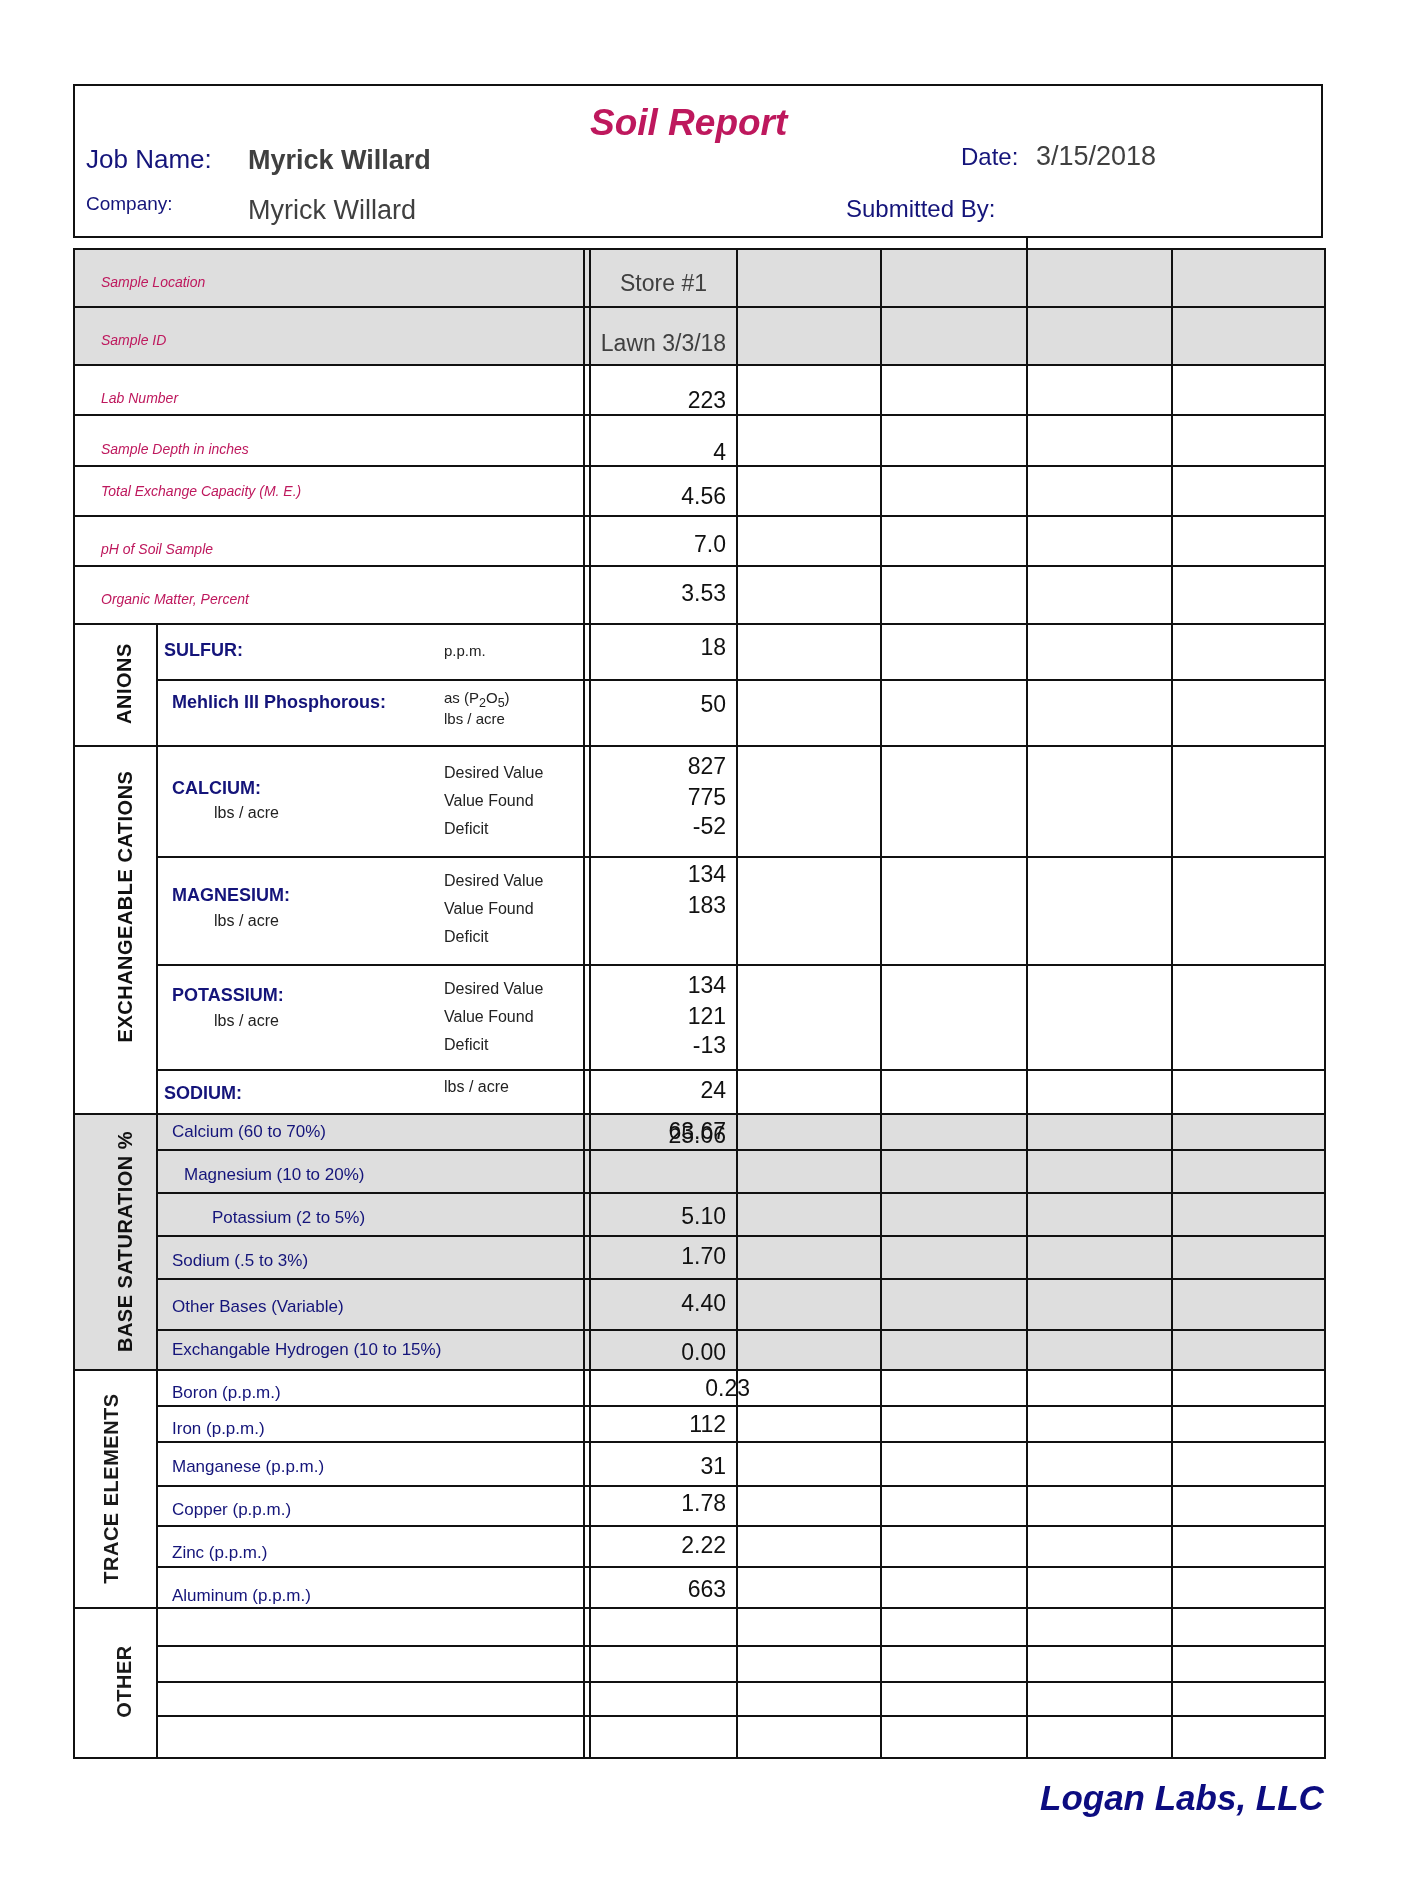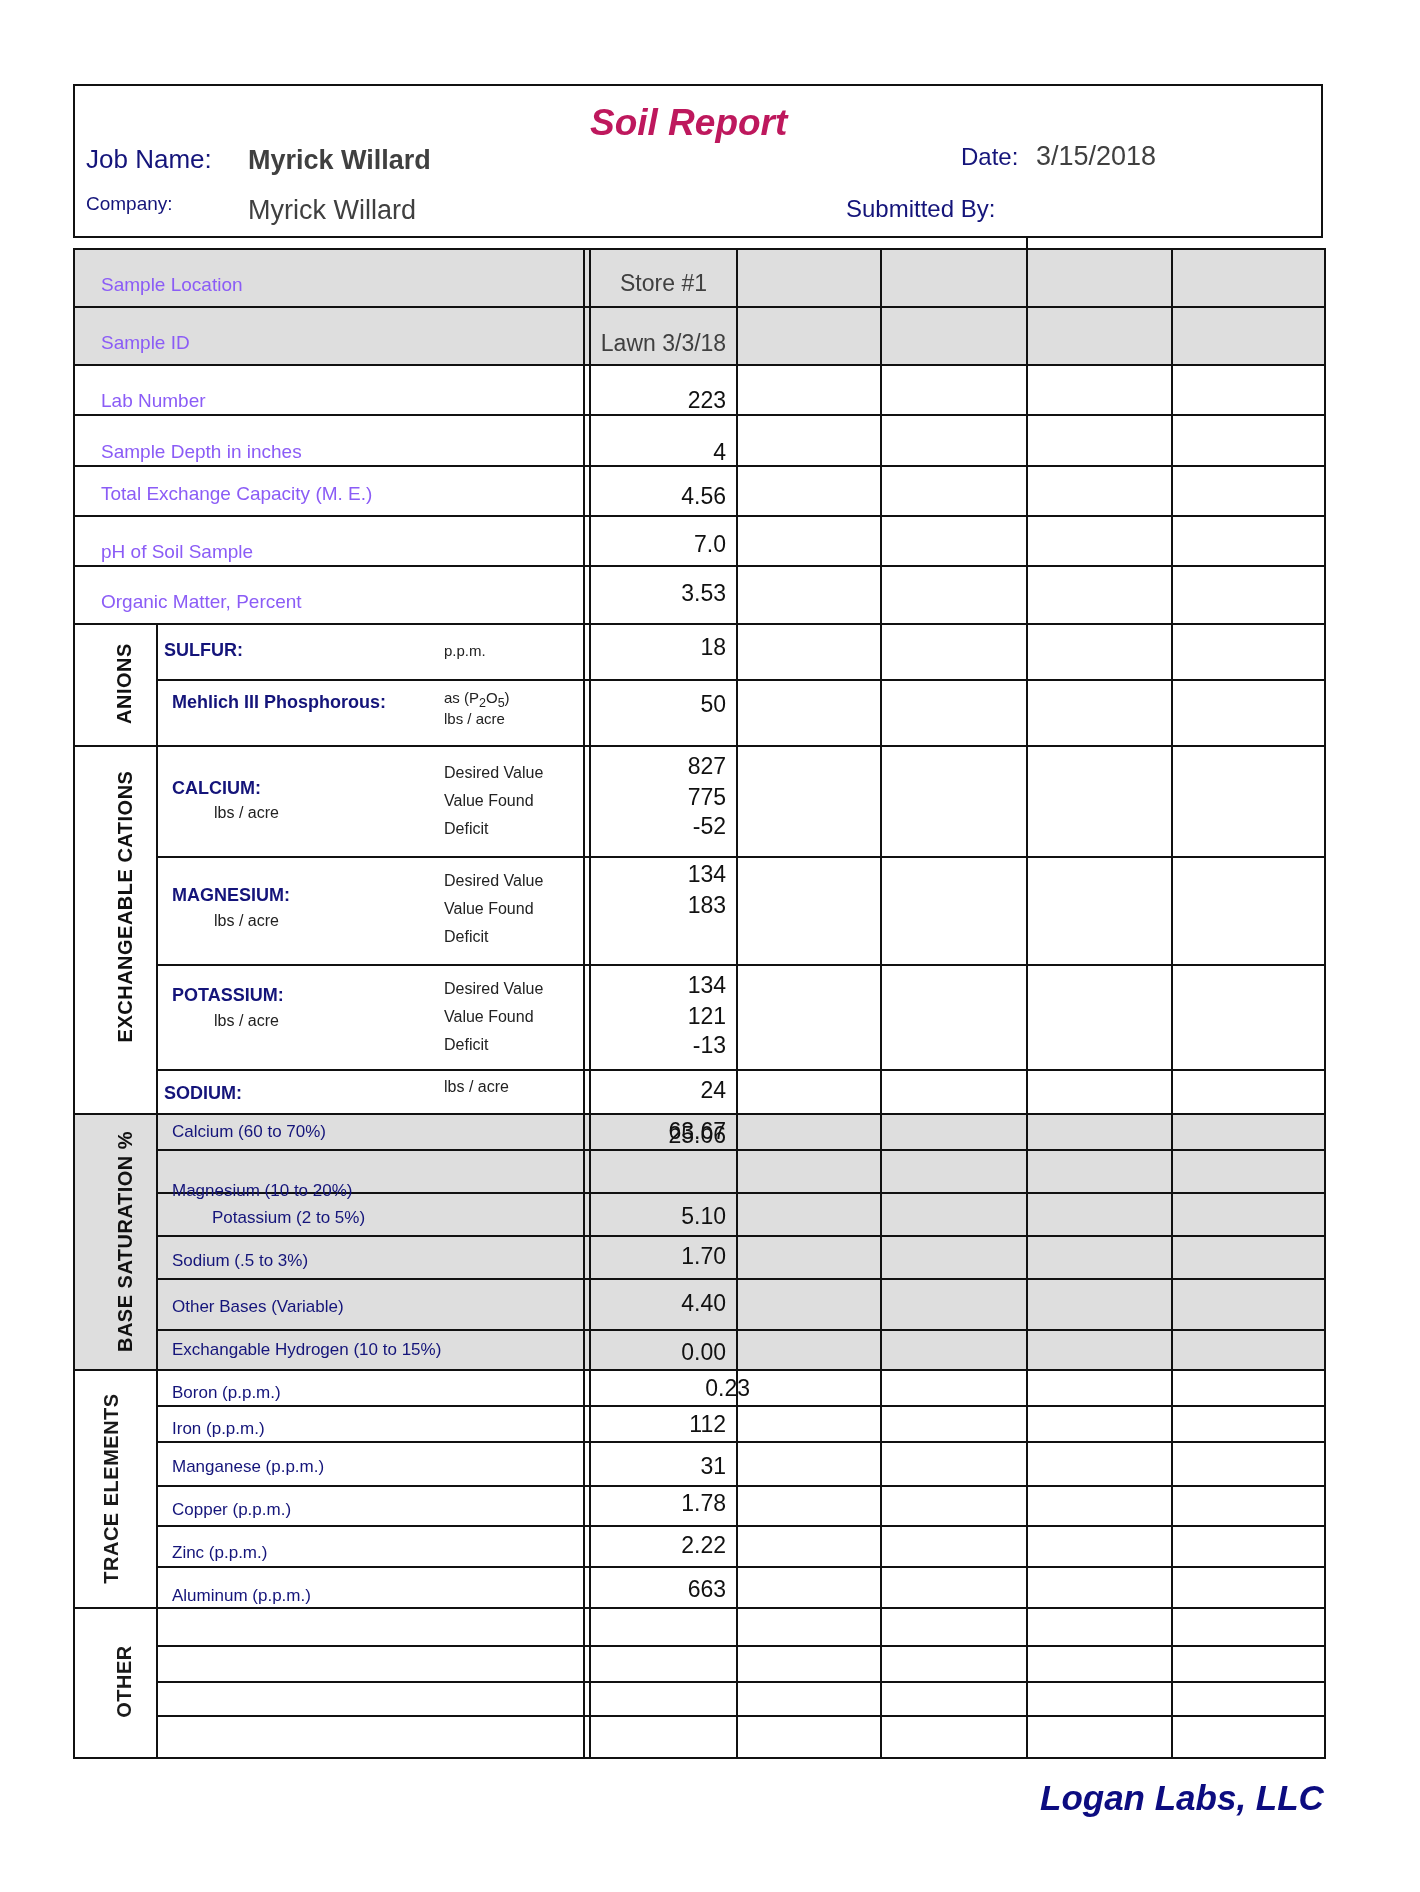--- a/index.html
+++ b/index.html
@@ -3,21 +3,21 @@
 <meta charset="utf-8">
 <style>
   html, body { margin:0; padding:0; background:#fff; }
   body { width:1420px; height:1892px; position:relative; font-family:"Liberation Sans", sans-serif; overflow:hidden; }
   .abs { position:absolute; }
   .blk { color:#404040; }
   .hdrbox { position:absolute; left:73px; top:84px; width:1250px; height:154px; border:2px solid #111; box-sizing:border-box; }
   .hline { position:absolute; height:2px; background:#111; }
   .vline { position:absolute; width:2px; background:#111; }
   .gray { position:absolute; background:#dedede; }
-  .lbl-it { font-size:19px; color:#8b5cf6; }
+  .lbl-it { font-style:italic; font-size:14px; color:#be185d; }
   .lbl { font-size:17px; color:#14147a; }
   .lbl-b { font-weight:bold; font-size:18px; color:#14147a; }
   .unit { font-size:16px; color:#222; }
   .val { font-size:23px; color:#111; text-align:right; width:130px; }
   .vert { position:absolute; transform:rotate(-90deg); transform-origin:center; font-weight:bold; font-size:20px; color:#111; white-space:nowrap; text-align:center; letter-spacing:0.5px; }
 </style>
 </head>
 <body>
 
 <div class="hdrbox"></div>
@@ -131,21 +131,21 @@
 <div class="abs val" style="left:596px;top:1003px;">121</div>
 <div class="abs val" style="left:596px;top:1032px;">-13</div>
 
 <div class="abs lbl-b" style="left:164px;top:1083px;">SODIUM:</div>
 <div class="abs unit" style="left:444px;top:1078px;">lbs / acre</div>
 <div class="abs val" style="left:596px;top:1077px;">24</div>
 
 <div class="vert" style="left:-10px;top:1230px;width:270px;">BASE SATURATION %</div>
 <div class="abs lbl" style="left:172px;top:1122px;">Calcium (60 to 70%)</div>
 <div class="abs val" style="left:596px;top:1118px;">63.67</div>
-<div class="abs lbl" style="left:172px;top:1165px;margin-top:16px;">Magnesium (10 to 20%)</div>
+<div class="abs lbl" style="left:184px;top:1165px;">Magnesium (10 to 20%)</div>
 <div class="abs val" style="left:596px;top:1094px;margin-top:28px;">25.06</div>
 <div class="abs lbl" style="left:172px;top:1208px;margin-left:40px;">Potassium (2 to 5%)</div>
 <div class="abs val" style="left:596px;top:1203px;">5.10</div>
 <div class="abs lbl" style="left:172px;top:1251px;">Sodium (.5 to 3%)</div>
 <div class="abs val" style="left:596px;top:1243px;">1.70</div>
 <div class="abs lbl" style="left:172px;top:1297px;">Other Bases (Variable)</div>
 <div class="abs val" style="left:596px;top:1290px;">4.40</div>
 <div class="abs lbl" style="left:172px;top:1340px;">Exchangable Hydrogen (10 to 15%)</div>
 <div class="abs val" style="left:596px;top:1339px;">0.00</div>
 

